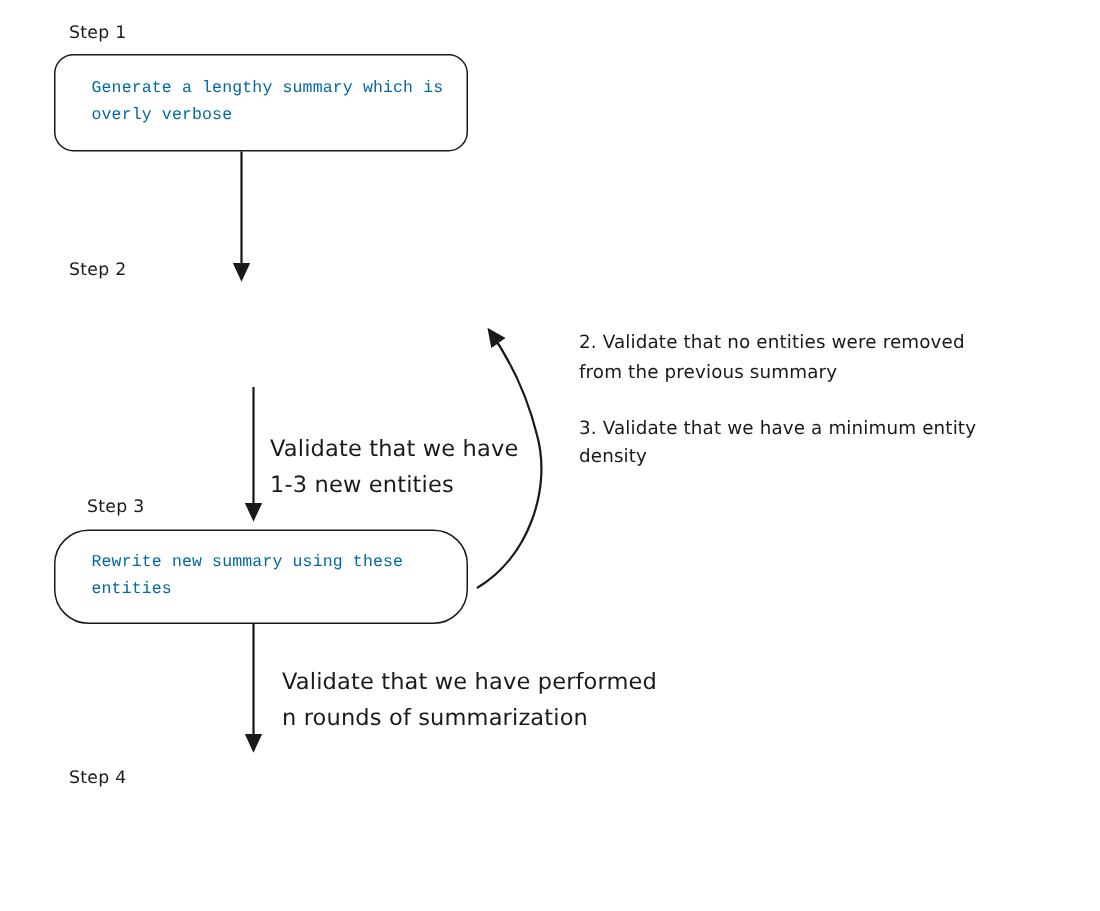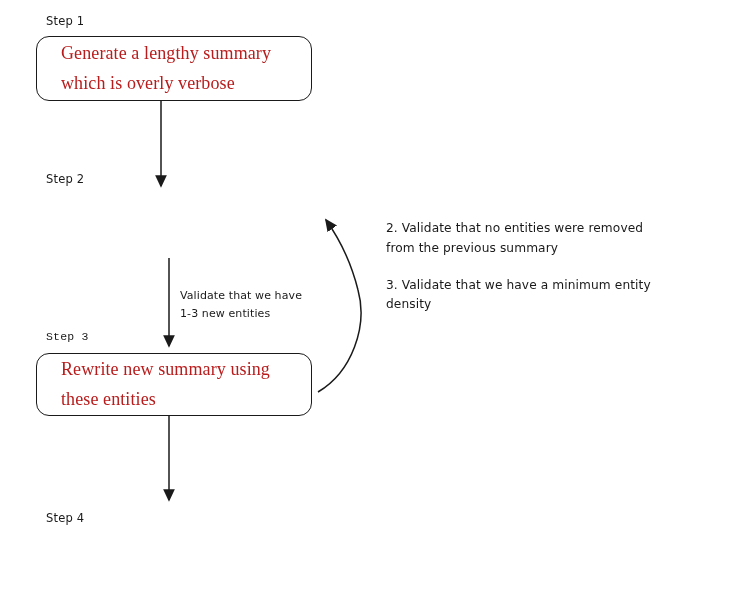--- a/index.html
+++ b/index.html
@@ -39,33 +39,33 @@
   .node {
     position: absolute;
     box-sizing: border-box;
     border: 1.4px solid #1a1a1a;
     border-radius: 13px;
     background: #ffffff;
     display: flex;
     align-items: center;
   }
   .node-text {
-    font-family: Liberation Serif, serif;
-    font-size: 18px;
+    font-family: Liberation Mono, monospace;
+    font-size: 11px;
     line-height: 1.62;
     letter-spacing: 0.1px;
-    color: #b91c1c;
+    color: #0369a1;
     padding: 0 0 0 24px;
     width: 100%;
     box-sizing: border-box;
   }
   .edge-label {
     position: absolute;
     font-family: "DejaVu Sans", sans-serif;
-    font-size: 11px;
+    font-size: 15px;
     line-height: 1.62;
     letter-spacing: 0.1px;
     color: #1a1a1a;
     white-space: pre-line;
   }
   .notes {
     position: absolute;
     left: 386px;
     top: 219px;
     width: 330px;
@@ -105,25 +105,27 @@
   <div class="step-label" style="left:46px; top:14px;">Step 1</div>
   <div class="node" style="left:36px; top:36px; width:276px; height:65px;">
     <div class="node-text">Generate a lengthy summary which is overly verbose</div>
   </div>
 
   <div class="step-label" style="left:46px; top:172px;text-align:center;">Step 2</div>
 
   <div class="edge-label" style="left:180px; top:287px;">Validate that we have
 1-3 new entities</div>
 
-  <div class="step-label" style="left:46px; top:330px;font-family:Liberation Mono, monospace;">Step 3</div>
-  <div class="node" style="left:36px; top:353px; width:276px; height:63px;">
+  <div class="step-label" style="left:58px; top:330px;">Step 3</div>
+  <div class="node" style="left:36px; top:353px; width:276px; height:63px;border-radius:23px;">
     <div class="node-text">Rewrite new summary using these entities</div>
   </div>
 
+  <div class="edge-label" style="left:188px; top:442px;">Validate that we have performed
+n rounds of summarization</div>
 
   <div class="step-label" style="left:46px; top:486px;margin-top:25px;">Step 4</div>
 
   <div class="notes">
     <div class="note-item">2. Validate that no entities were removed
 from the previous summary</div>
     <div class="note-item">3. Validate that we have a minimum entity
 density</div>
   </div>
 

